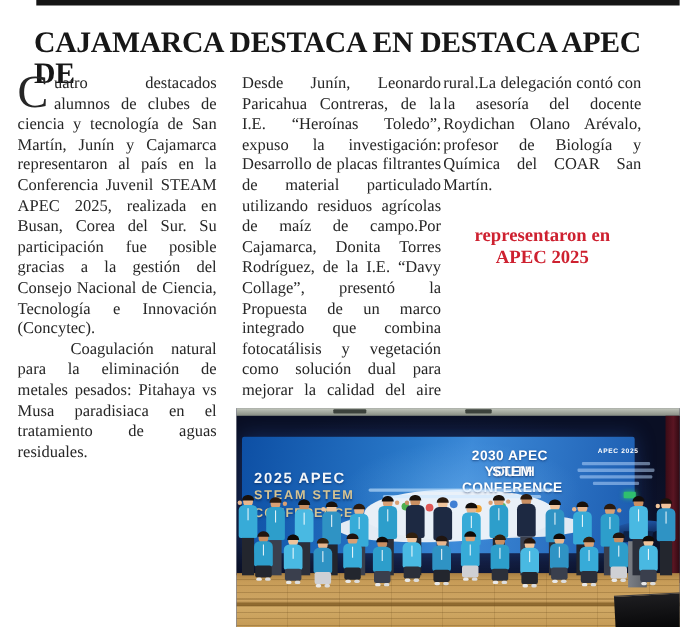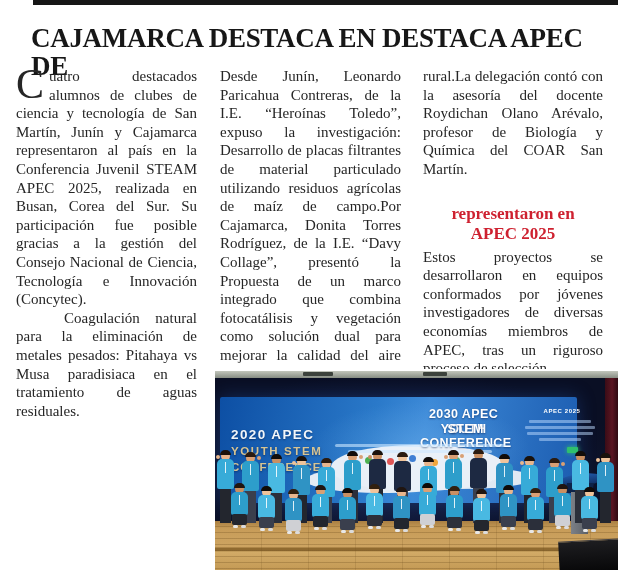--- a/index.html
+++ b/index.html
@@ -14,21 +14,21 @@
     font-weight:bold;font-size:27px;line-height:28px;color:var(--head-ink);
     letter-spacing:-0.3px;
   }
   .col{
     position:absolute;top:67px;font-size:15px;line-height:18.6px;
     text-align:justify;color:var(--ink);hyphens:auto;-webkit-hyphens:auto;
   }
   .col p{margin:0;}
   #col1{left:16px;width:181px;height:512px;overflow:hidden;}
   #col2{left:220px;width:181px;height:300px;overflow:hidden;}
-  #col3{left:423px;width:180px;height:302px;overflow:hidden;}
+  #col3{left:403px;width:180px;height:302px;overflow:hidden;}
   .indent{text-indent:48px;}
   .dropcap{
     float:left;font-size:42px;line-height:33px;padding:1px 5px 0 0;color:var(--ink);
   }
   .red-head{
     text-align:center;color:var(--red);font-weight:bold;
     font-size:17px;line-height:20px;margin:5px 0 4px 0;
   }
   
   #photo{
@@ -102,41 +102,40 @@
 
 <div id="col2" class="col">
   <p>Desde Junín, Leonardo Paricahua Contreras, de la I.E. “Heroínas Toledo”, expuso la investigación: Desarrollo de placas filtrantes de material particulado utilizando residuos agrícolas de maíz de campo.Por Cajamarca, Donita Torres Rodríguez, de la I.E. “Davy Collage”, presentó la Propuesta de un marco integrado que combina fotocatálisis y vegetación como solución dual para mejorar la calidad del aire urbano y combatir la deforestación</p>
 </div>
 
 <div id="col3" class="col">
   <p>rural.La delegación contó con la asesoría del docente Roydichan Olano Arévalo, profesor de Biología y Química del COAR San Martín.</p>
   <div class="red-head"><br>
     <span>representaron en</span><br>
     <span>APEC 2025</span></div>
-  <p>Estos proyectos se desarrollaron en equipos conformados por jóvenes investigadores de diversas economías miembros de APEC, tras un riguroso proceso de selección.</p>
 </div>
 
 <div id="photo">
   <div class="wall"></div>
   <div class="ceiling"></div>
   <div class="vent" style="left:88px;width:30px;"></div>
   <div class="vent" style="left:208px;width:24px;"></div>
   <div class="screen"></div>
   <div class="screen-glow"></div>
   <div class="cloud"></div>
   <div class="cloud-figs"></div>
   <div class="screen-title">
       <span>2030 APEC YOUTH</span>
       <br>
     <span>STEM CONFERENCE</span>
     </div>
   <div class="sub-bar" style="left:120px;top:73px;width:170px;"></div>
   <div class="sub-bar" style="left:133px;top:79px;width:144px;"></div>
-  <div id="lp1" class="panel-line">2020 APEC</div>
-  <div id="lp2" class="panel-line">YOUTH STEM</div>
+  <div id="lp1" class="panel-line">2025 APEC</div>
+  <div id="lp2" class="panel-line">STEAM STEM</div>
   <div id="lp3" class="panel-line">CONFERENCE</div>
   <div class="logo">APEC 2025</div>
   <div class="logo-bar" style="left:314px;top:49px;width:62px;"></div>
   <div class="logo-bar" style="left:310px;top:55px;width:70px;"></div>
   <div class="logo-bar" style="left:312px;top:61px;width:66px;"></div>
   <div class="logo-bar" style="left:324px;top:67px;width:42px;"></div>
   <div class="curtain"></div>
   <div class="exit"></div>
   <div class="floor"></div>
   <div class="podium-top"></div>

